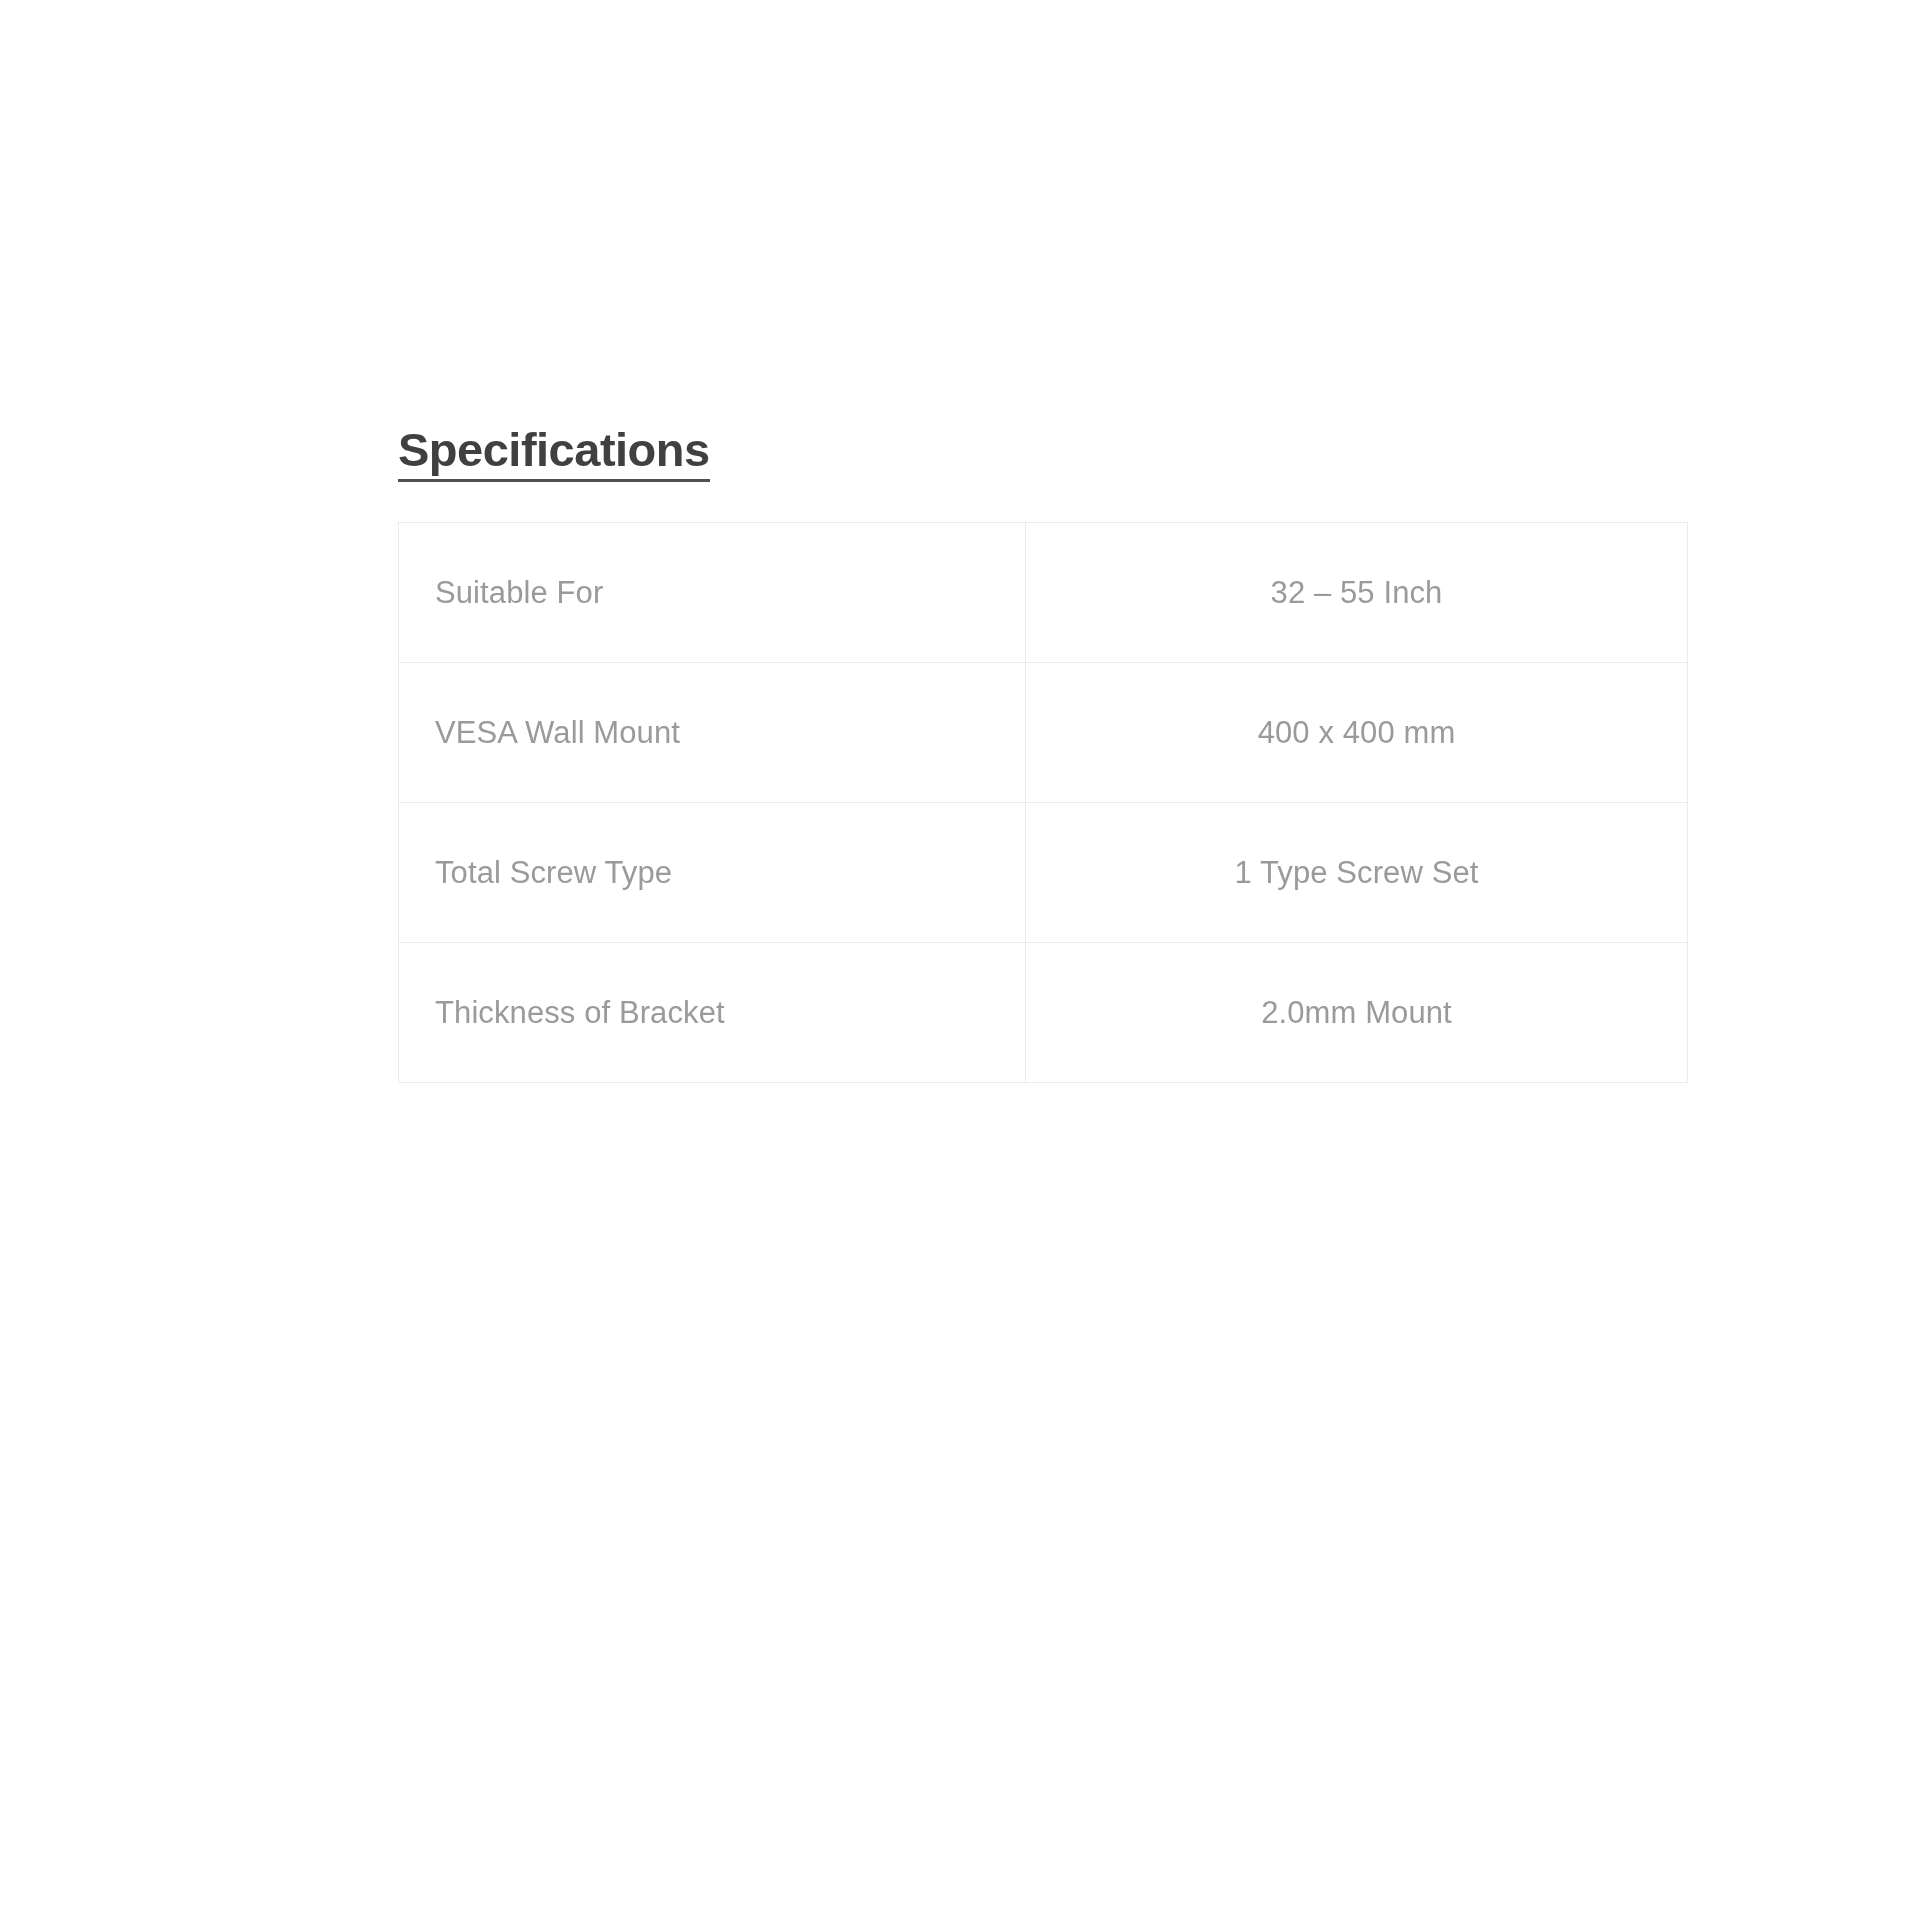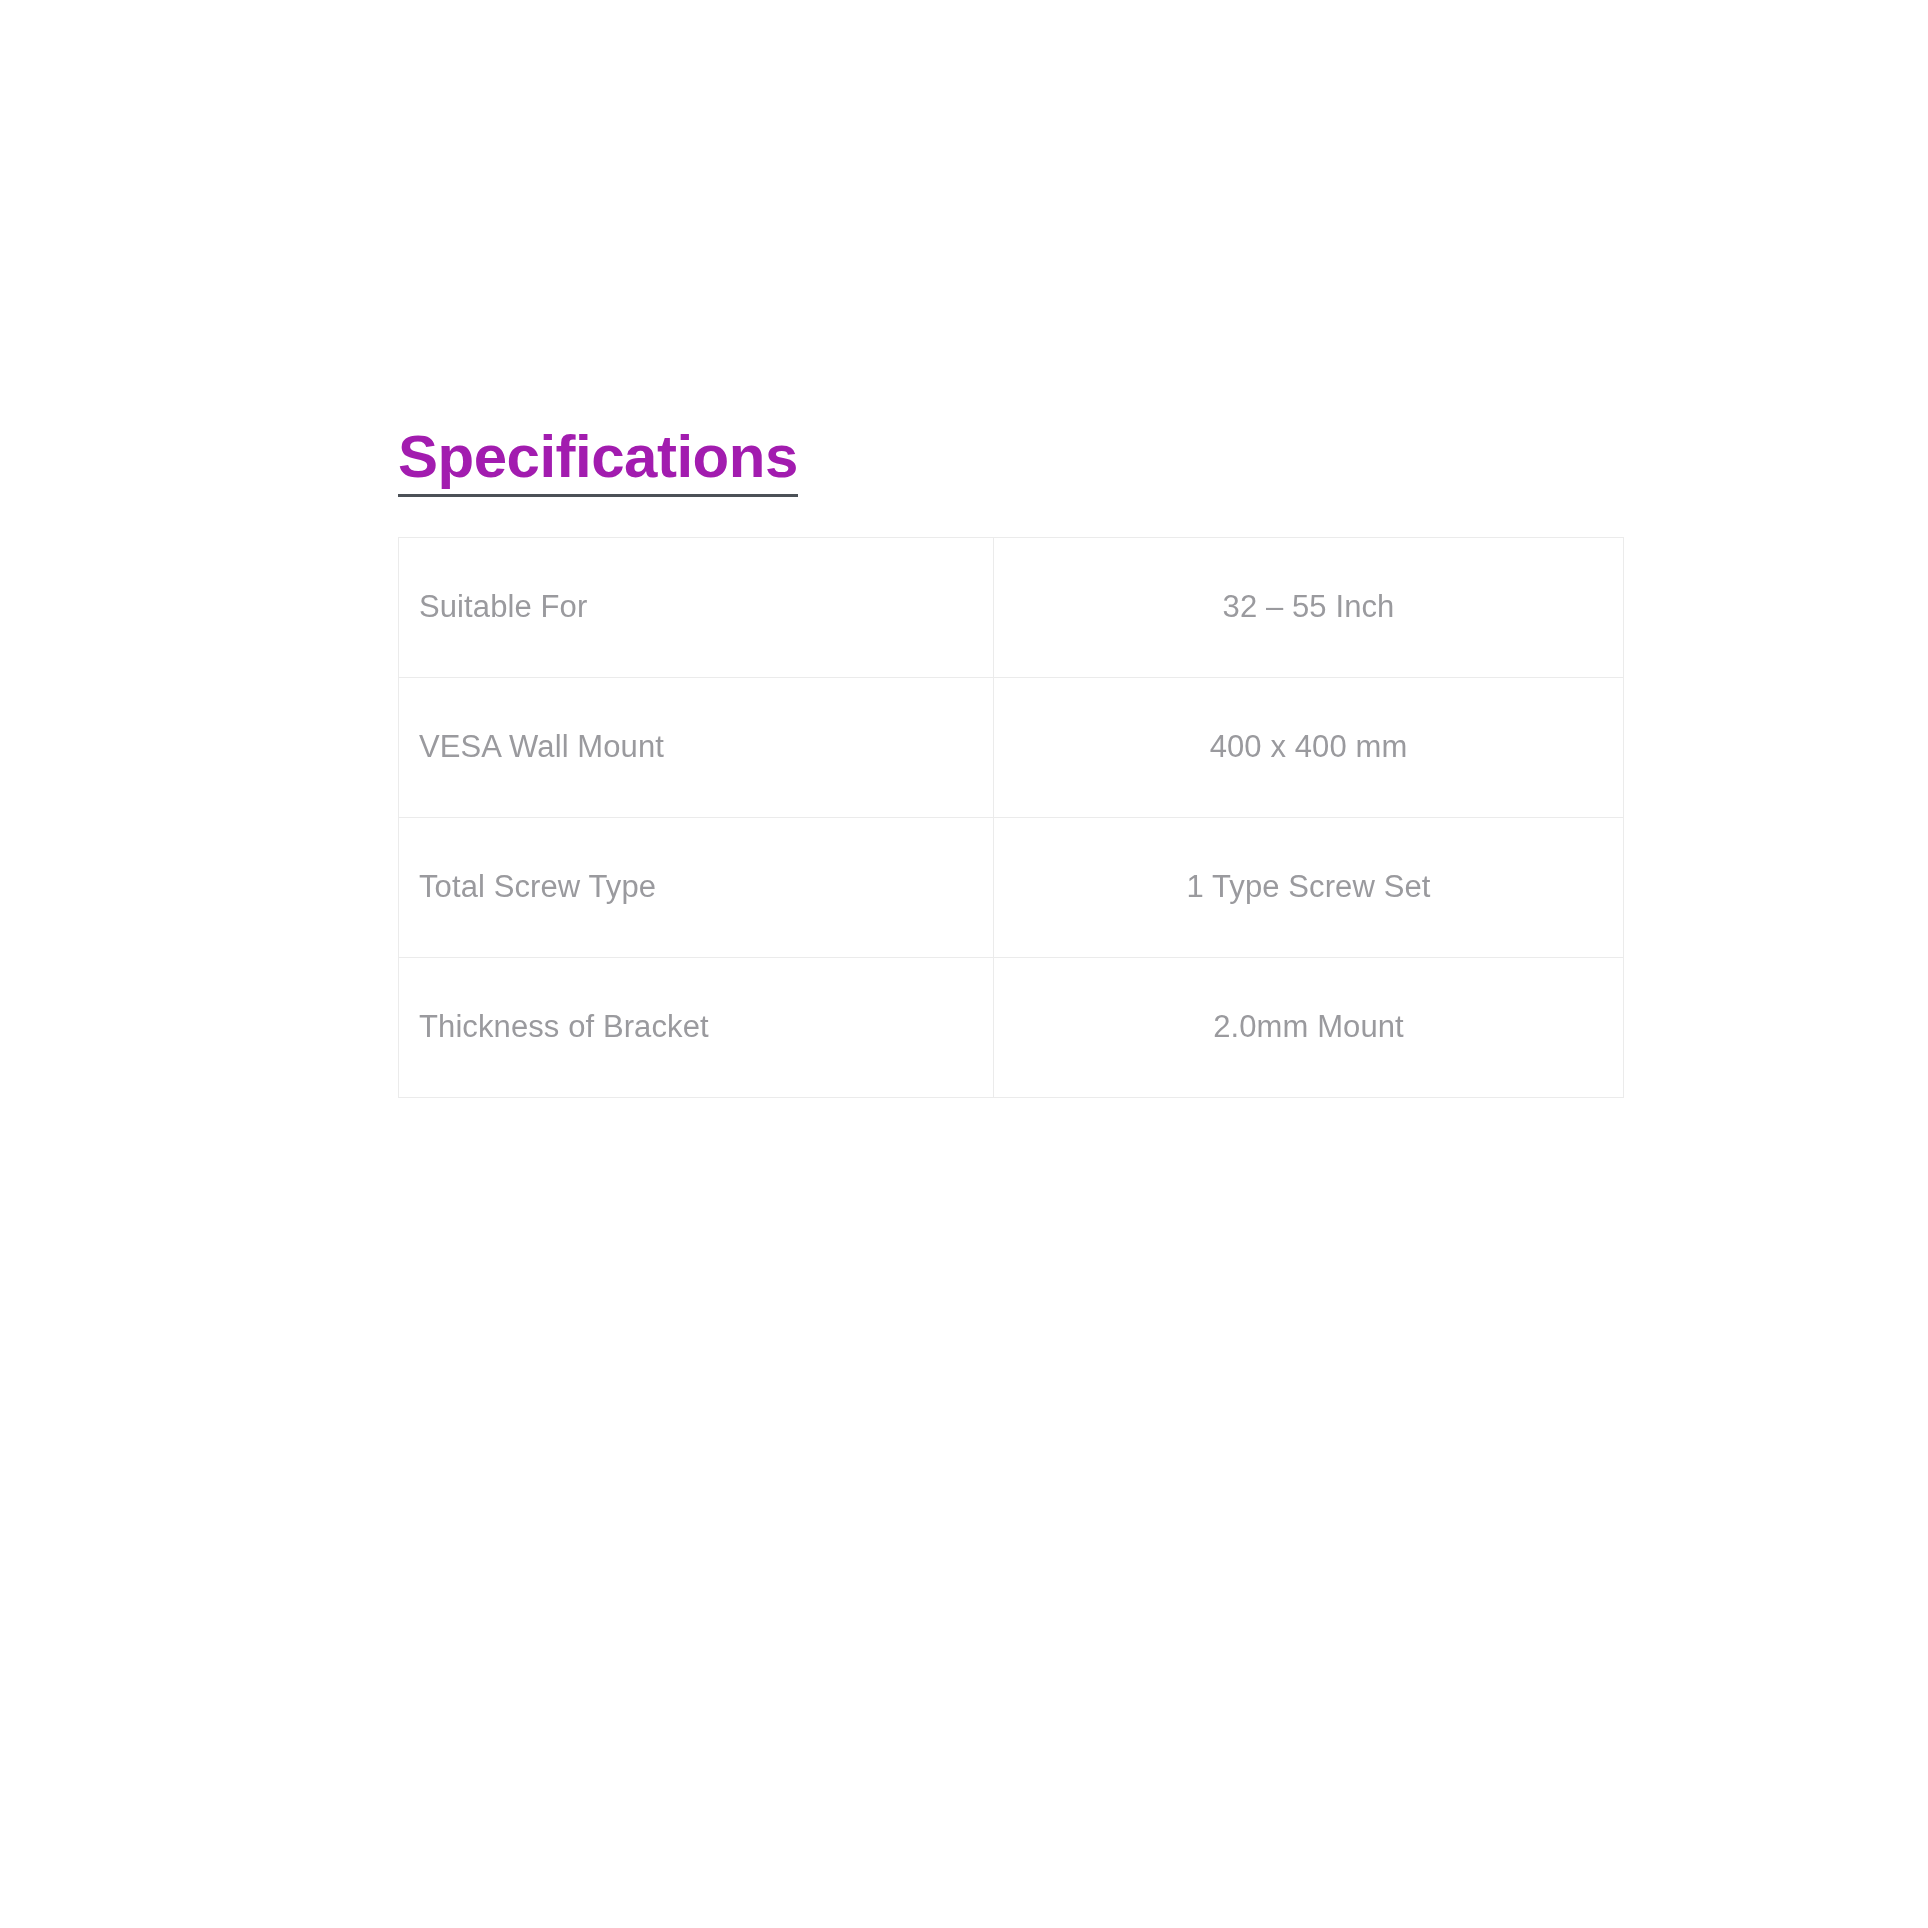--- a/index.html
+++ b/index.html
@@ -19,38 +19,38 @@
     height: 1928px;
     box-sizing: border-box;
   }
   .content {
     position: absolute;
     left: 398px;
     top: 424px;
     width: 1144px;
   }
   .spec-title {
-    font-size: 60px;
+    font-size: 47px;
     font-weight: bold;
-    color: #a21caf;
+    color: #404040;
     letter-spacing: -0.5px;
     margin: 0 0 40px 0;
     display: inline-block;
     border-bottom: 3.8px solid #4c5157;
     padding-bottom: 3.8px;
     line-height: 1.1;
   }
   table.spec-table {
     border-collapse: collapse;
     width: 1144px;
     table-layout: fixed;
   }
   table.spec-table td {
     border: 0.9px solid #ebebeb;
-    padding: 0 20px;
+    padding: 0 36px;
     height: 139px;
     vertical-align: middle;
     font-size: 31px;
     color: #9a9a9e;
     font-weight: 400;
     letter-spacing: 0.1px;
   }
   table.spec-table td.label {
     width: 554px;
   }

